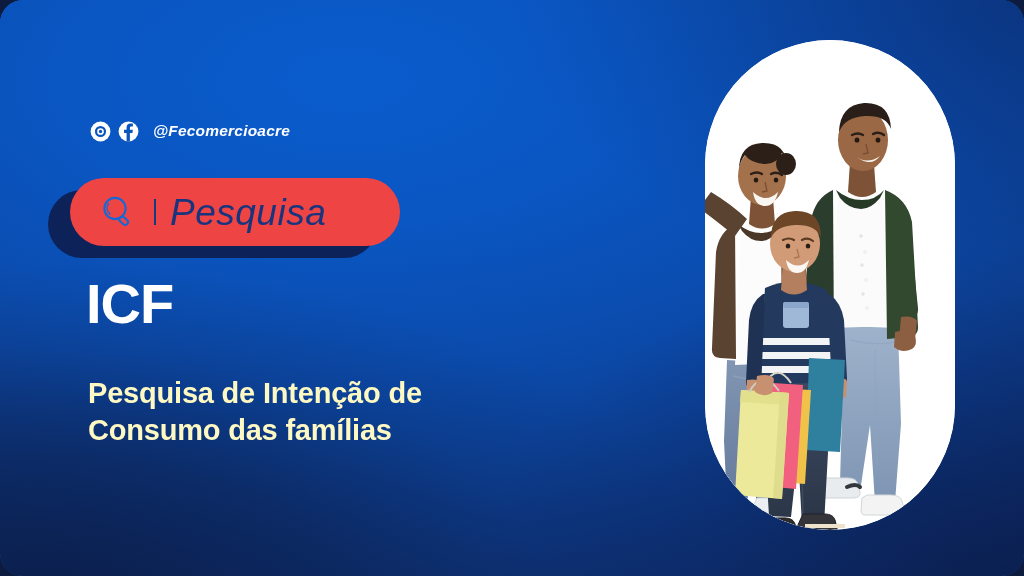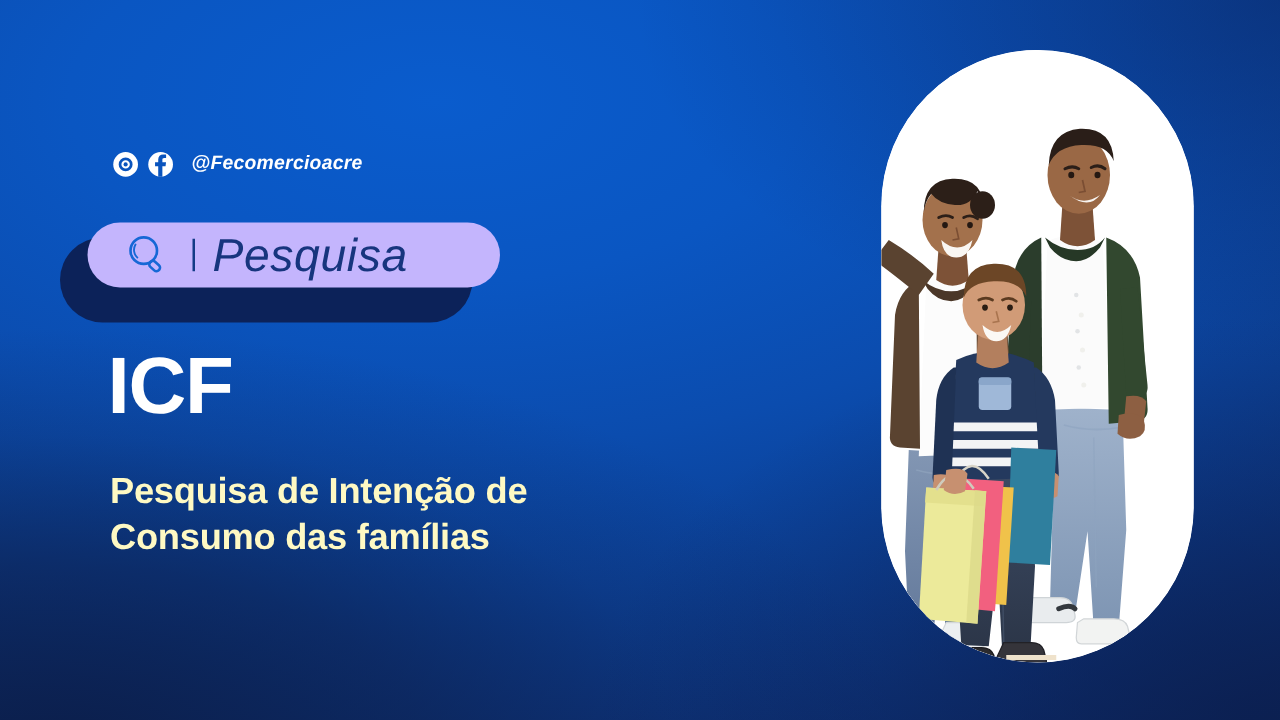--- a/index.html
+++ b/index.html
@@ -9,20 +9,21 @@
   }
   * { box-sizing: border-box; }
 
   .stage {
     position: relative;
     width: 1024px;
     height: 576px;
     overflow: hidden;
     font-family: "Liberation Sans", sans-serif;
     background: #0a54bd;
+    border-radius: 23px;
   }
 
   
   .bg-base {
     position: absolute;
     inset: 0;
     background: radial-gradient(130% 115% at 34% 14%,
                   #0a5ccd 0%,
                   #0a56c2 22%,
                   #0b4cae 42%,
@@ -97,23 +98,23 @@
     width: 330px;
     height: 68px;
     border-radius: 34px;
     background: #0c2259;
   }
   .pill {
     position: absolute;
     left: 22px;
     top: 0;
     width: 330px;
-    height: 52px;
+    height: 68px;
     border-radius: 34px;
-    background: #c4b5fd;
+    background: #ef4444;
     display: flex;
     align-items: center;
     padding-left: 28px;
   }
   .pill-search-icon {
     width: 40px;
     height: 40px;
     flex: 0 0 auto;
   }
   .pill-divider {
@@ -132,21 +133,21 @@
     line-height: 1;
     white-space: nowrap;
   }
 
   
   .headline {
     position: absolute;
     left: 86px;
     top: 276px;
     color: #ffffff;
-    font-size: 64px;
+    font-size: 56px;
     font-weight: bold;
     letter-spacing: -1px;
     line-height: 1;
   }
   .subhead {
     position: absolute;
     left: 88px;
     top: 375px;
     width: 430px;
     color: #fef9c3;

